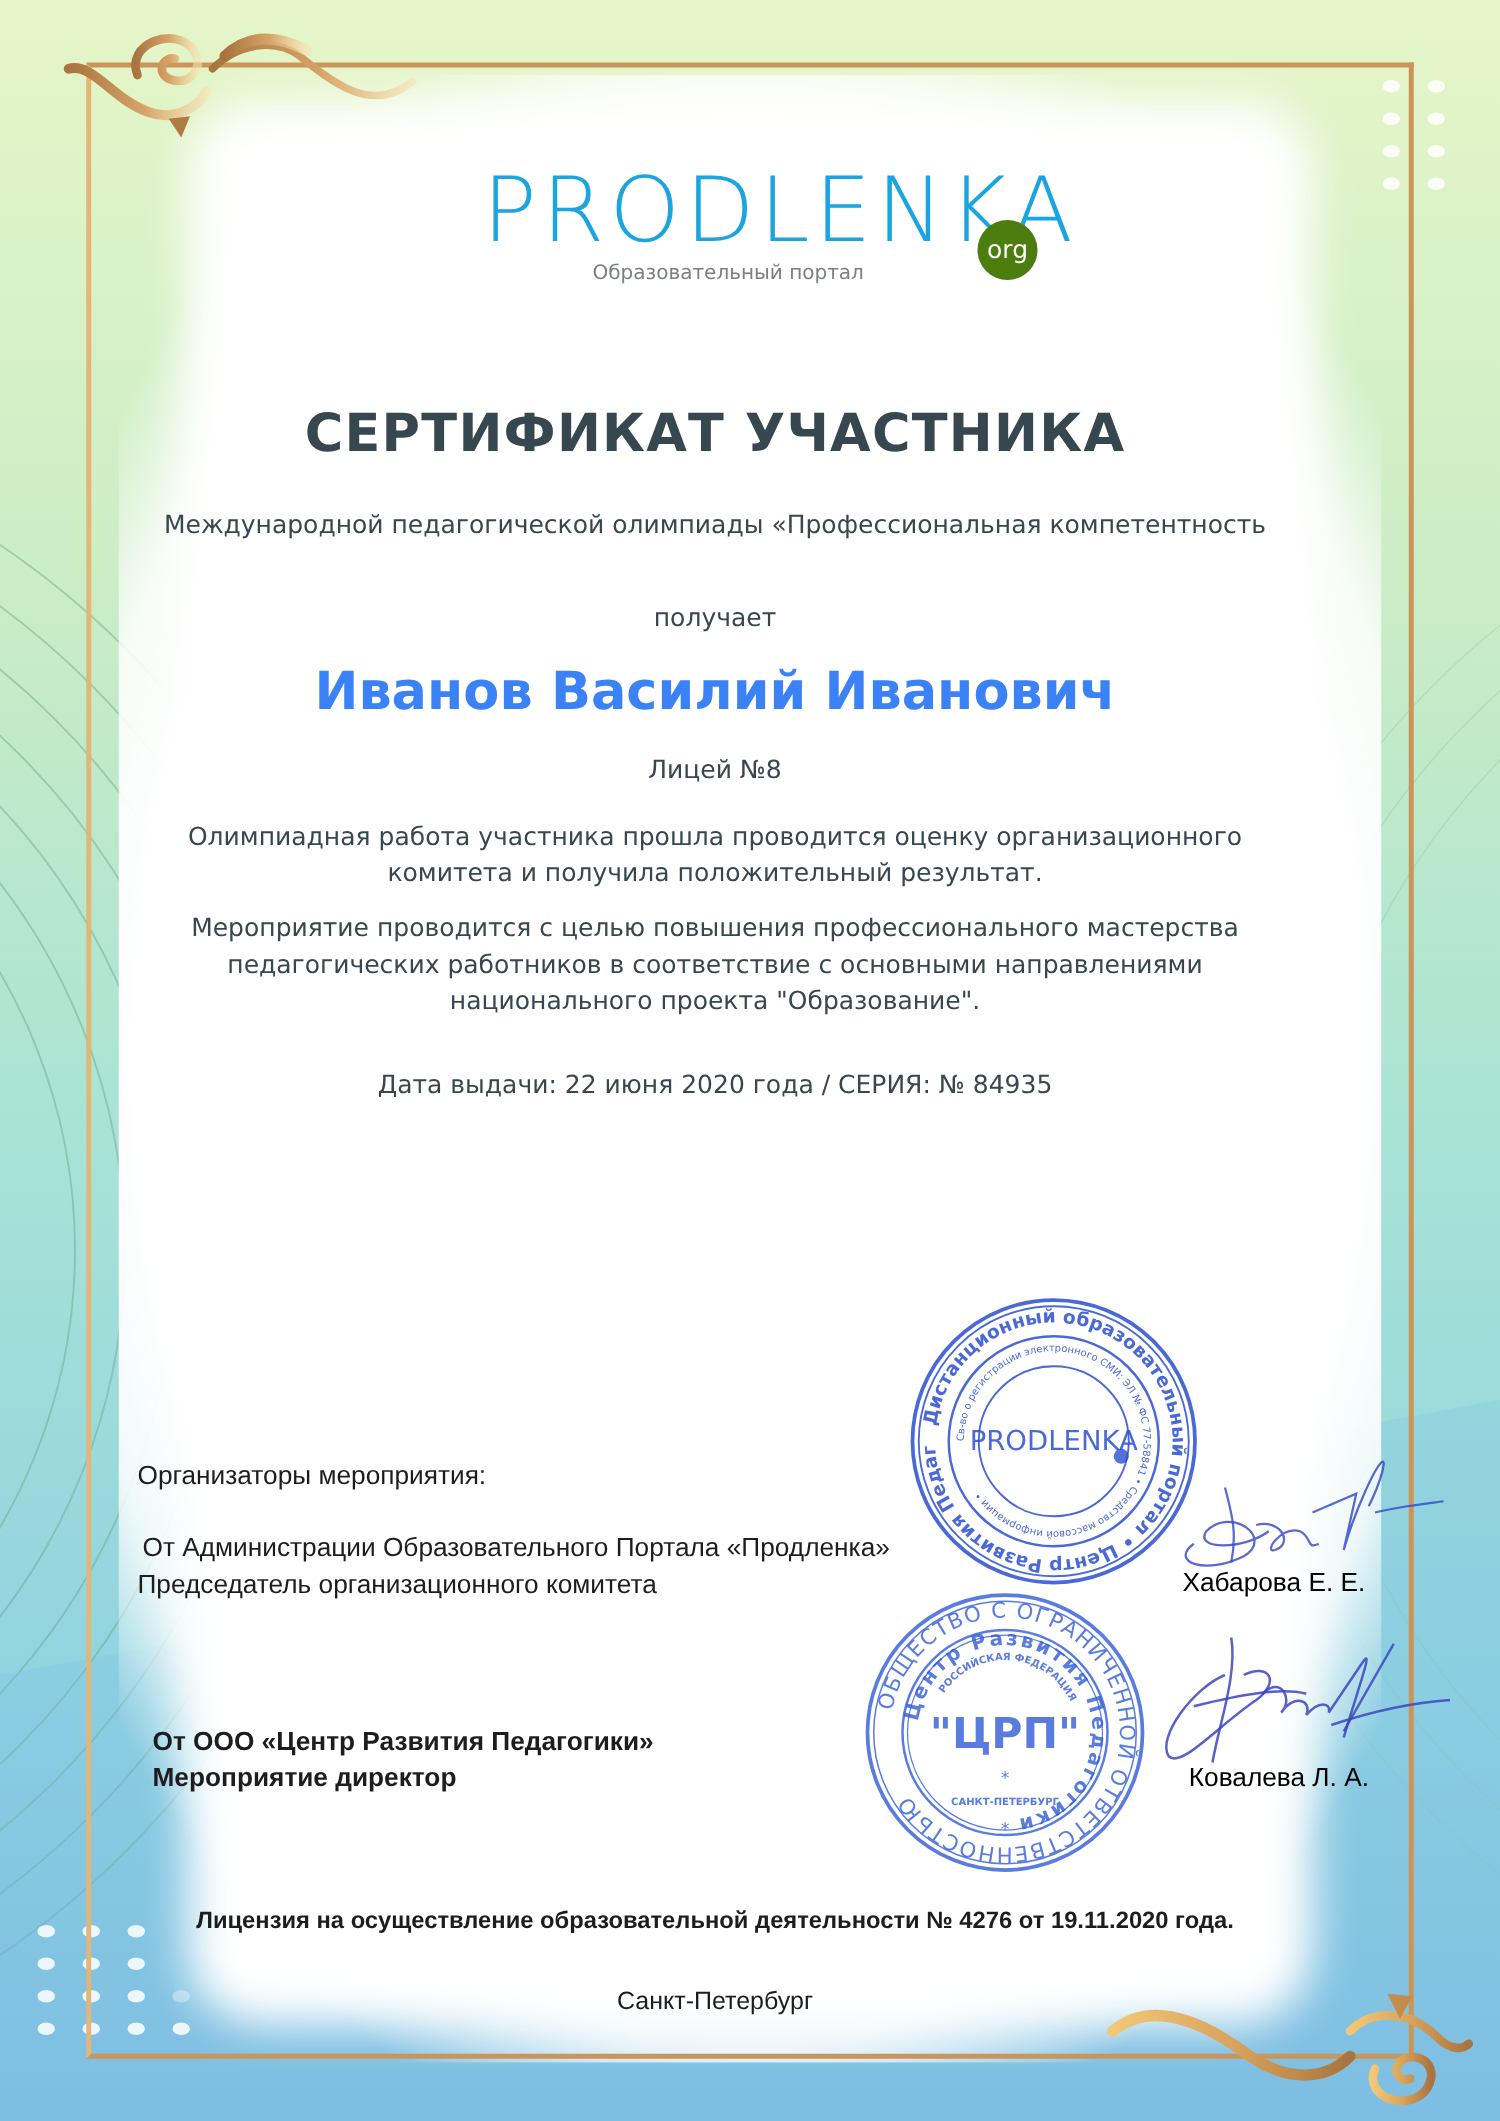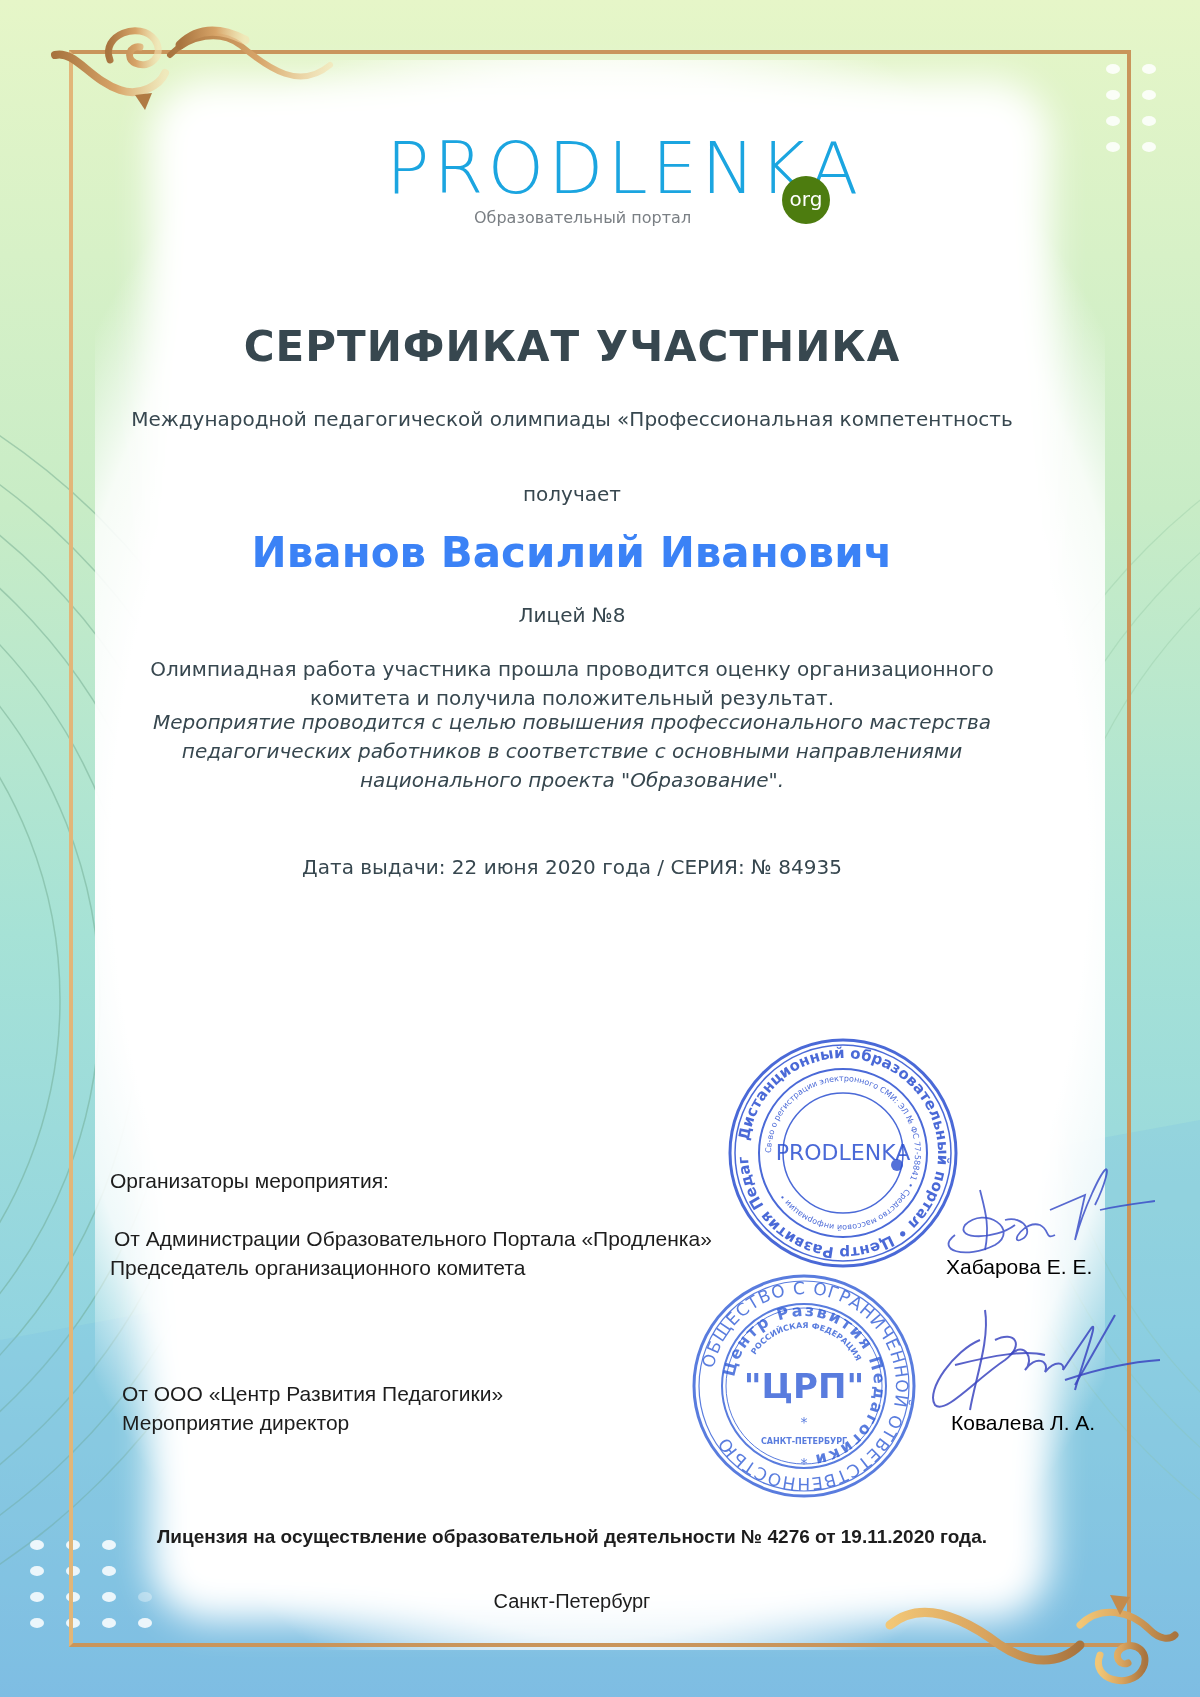--- a/index.html
+++ b/index.html
@@ -130,36 +130,36 @@
 
 <div class="center name">Иванов Василий Иванович</div>
 
 <div class="center para" style="top:601px;">Лицей №8</div>
 
 <div class="center para" style="top:655px;">
   <div>Олимпиадная работа участника прошла проводится оценку организационного</div>
   <div>комитета и получила положительный результат.</div>
 </div>
 
-<div class="center para" style="top:708px;font-style:italic;">
+<div class="center para" style="top:728px;">
   <div>Мероприятие проводится с целью повышения профессионального мастерства</div>
   <div>педагогических работников в соответствие с основными направлениями</div>
   <div>национального проекта "Образование".</div>
 </div>
 
 <div class="center para" style="top:853px;">Дата выдачи: 22 июня 2020 года / СЕРИЯ: № 84935</div>
 
 <div class="org" style="left:110px; top:1166px;">Организаторы мероприятия:</div>
 
 <div class="org" style="left:110px; top:1224px;">
   <div style="padding-left:4px;">От Администрации Образовательного Портала «Продленка»</div>
   <div>Председатель организационного комитета</div>
 </div>
 
-<div class="org" style="left:122px; top:1379px;">
+<div class="org" style="left:122px; top:1379px;font-weight:bold;">
   <div>От ООО «Центр Развития Педагогики»</div>
   <div>Мероприятие директор</div>
 </div>
 
 <svg class="stamp" style="left:725px; top:1035px;" width="236" height="236" viewBox="0 0 236 236">
   <defs>
     <path id="s1outer" d="M118,118 m-95,0 a95,95 0 1,1 190,0 a95,95 0 1,1 -190,0"></path>
     <path id="s1inner" d="M118,118 m-72,0 a72,72 0 1,1 144,0 a72,72 0 1,1 -144,0"></path>
   </defs>
   <g fill="none" stroke="#2a4fd0" stroke-opacity="0.85">

